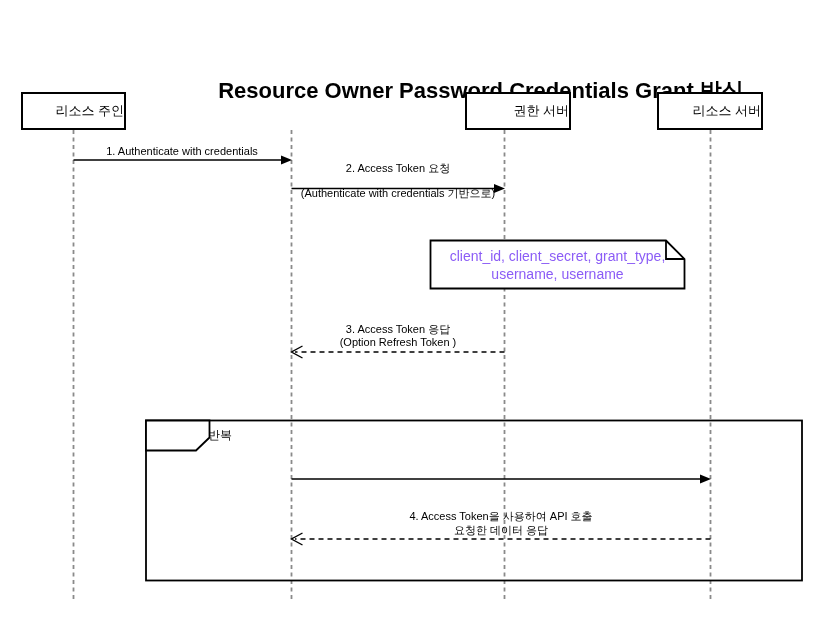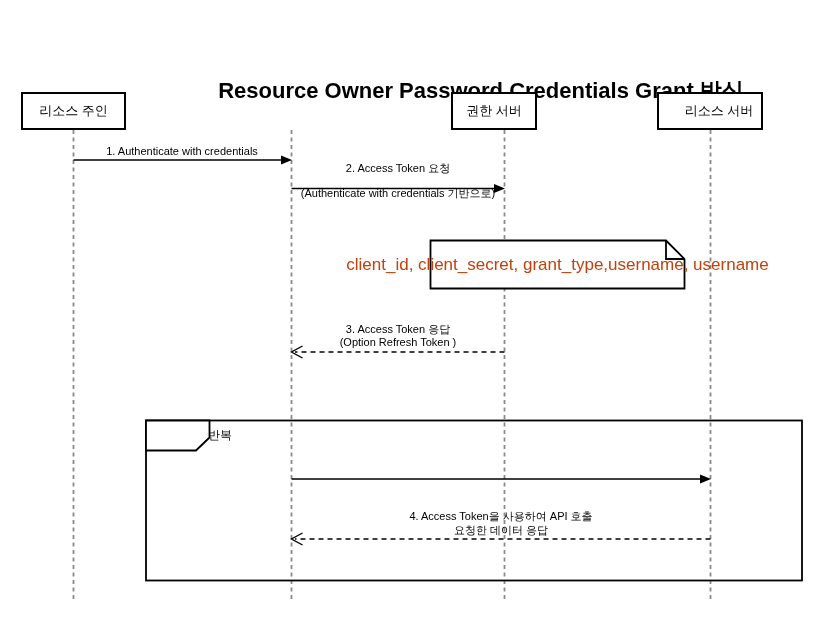--- a/index.html
+++ b/index.html
@@ -34,27 +34,27 @@
   }
   .actor {
     position: absolute;
     top: 92px;
     height: 38px;
     border: 2px solid #000000;
     background: #ffffff;
     box-sizing: border-box;
     display: flex;
     align-items: center;
-    justify-content: center;
+    justify-content: flex-end;
     font-size: 13px;
     color: #000000;
   }
   .actor.a1 { left: 21px;  width: 105px; }
   .actor.a2 { left: 238px; width: 106px; }
-  .actor.a3 { left: 451px; width: 86px; }
+  .actor.a3 { left: 465px; width: 106px; }
   .actor.a4 { left: 657px; width: 106px; padding-left: 18px; }
   .msg-label {
     position: absolute;
     transform: translateX(-50%);
     display: flex;
     flex-direction: column;
     align-items: center;
     font-size: 11px;
     line-height: 12.5px;
     color: #000000;
@@ -66,26 +66,26 @@
   .msg3 { left: 398px; top: 323px; }
   .msg4 { left: 501px; top: 464px; margin-top: 46px; }
   .msg5 { left: 501px; top: 524px; }
   .note-text {
     position: absolute;
     left: 430px;
     top: 241px;
     width: 255px;
     height: 47px;
     display: flex;
-    flex-direction: row;
+    flex-direction: column;
     align-items: center;
     justify-content: center;
-    font-size: 17px;
+    font-size: 14px;
     line-height: 18px;
-    color: #c2410c;
+    color: #8b5cf6;
     text-align: center;
     white-space: nowrap;
   }
   .loop-label {
     position: absolute;
     left: 146px;
     top: 427px;
     width: 52px;
     text-align: center;
     font-size: 12px;

